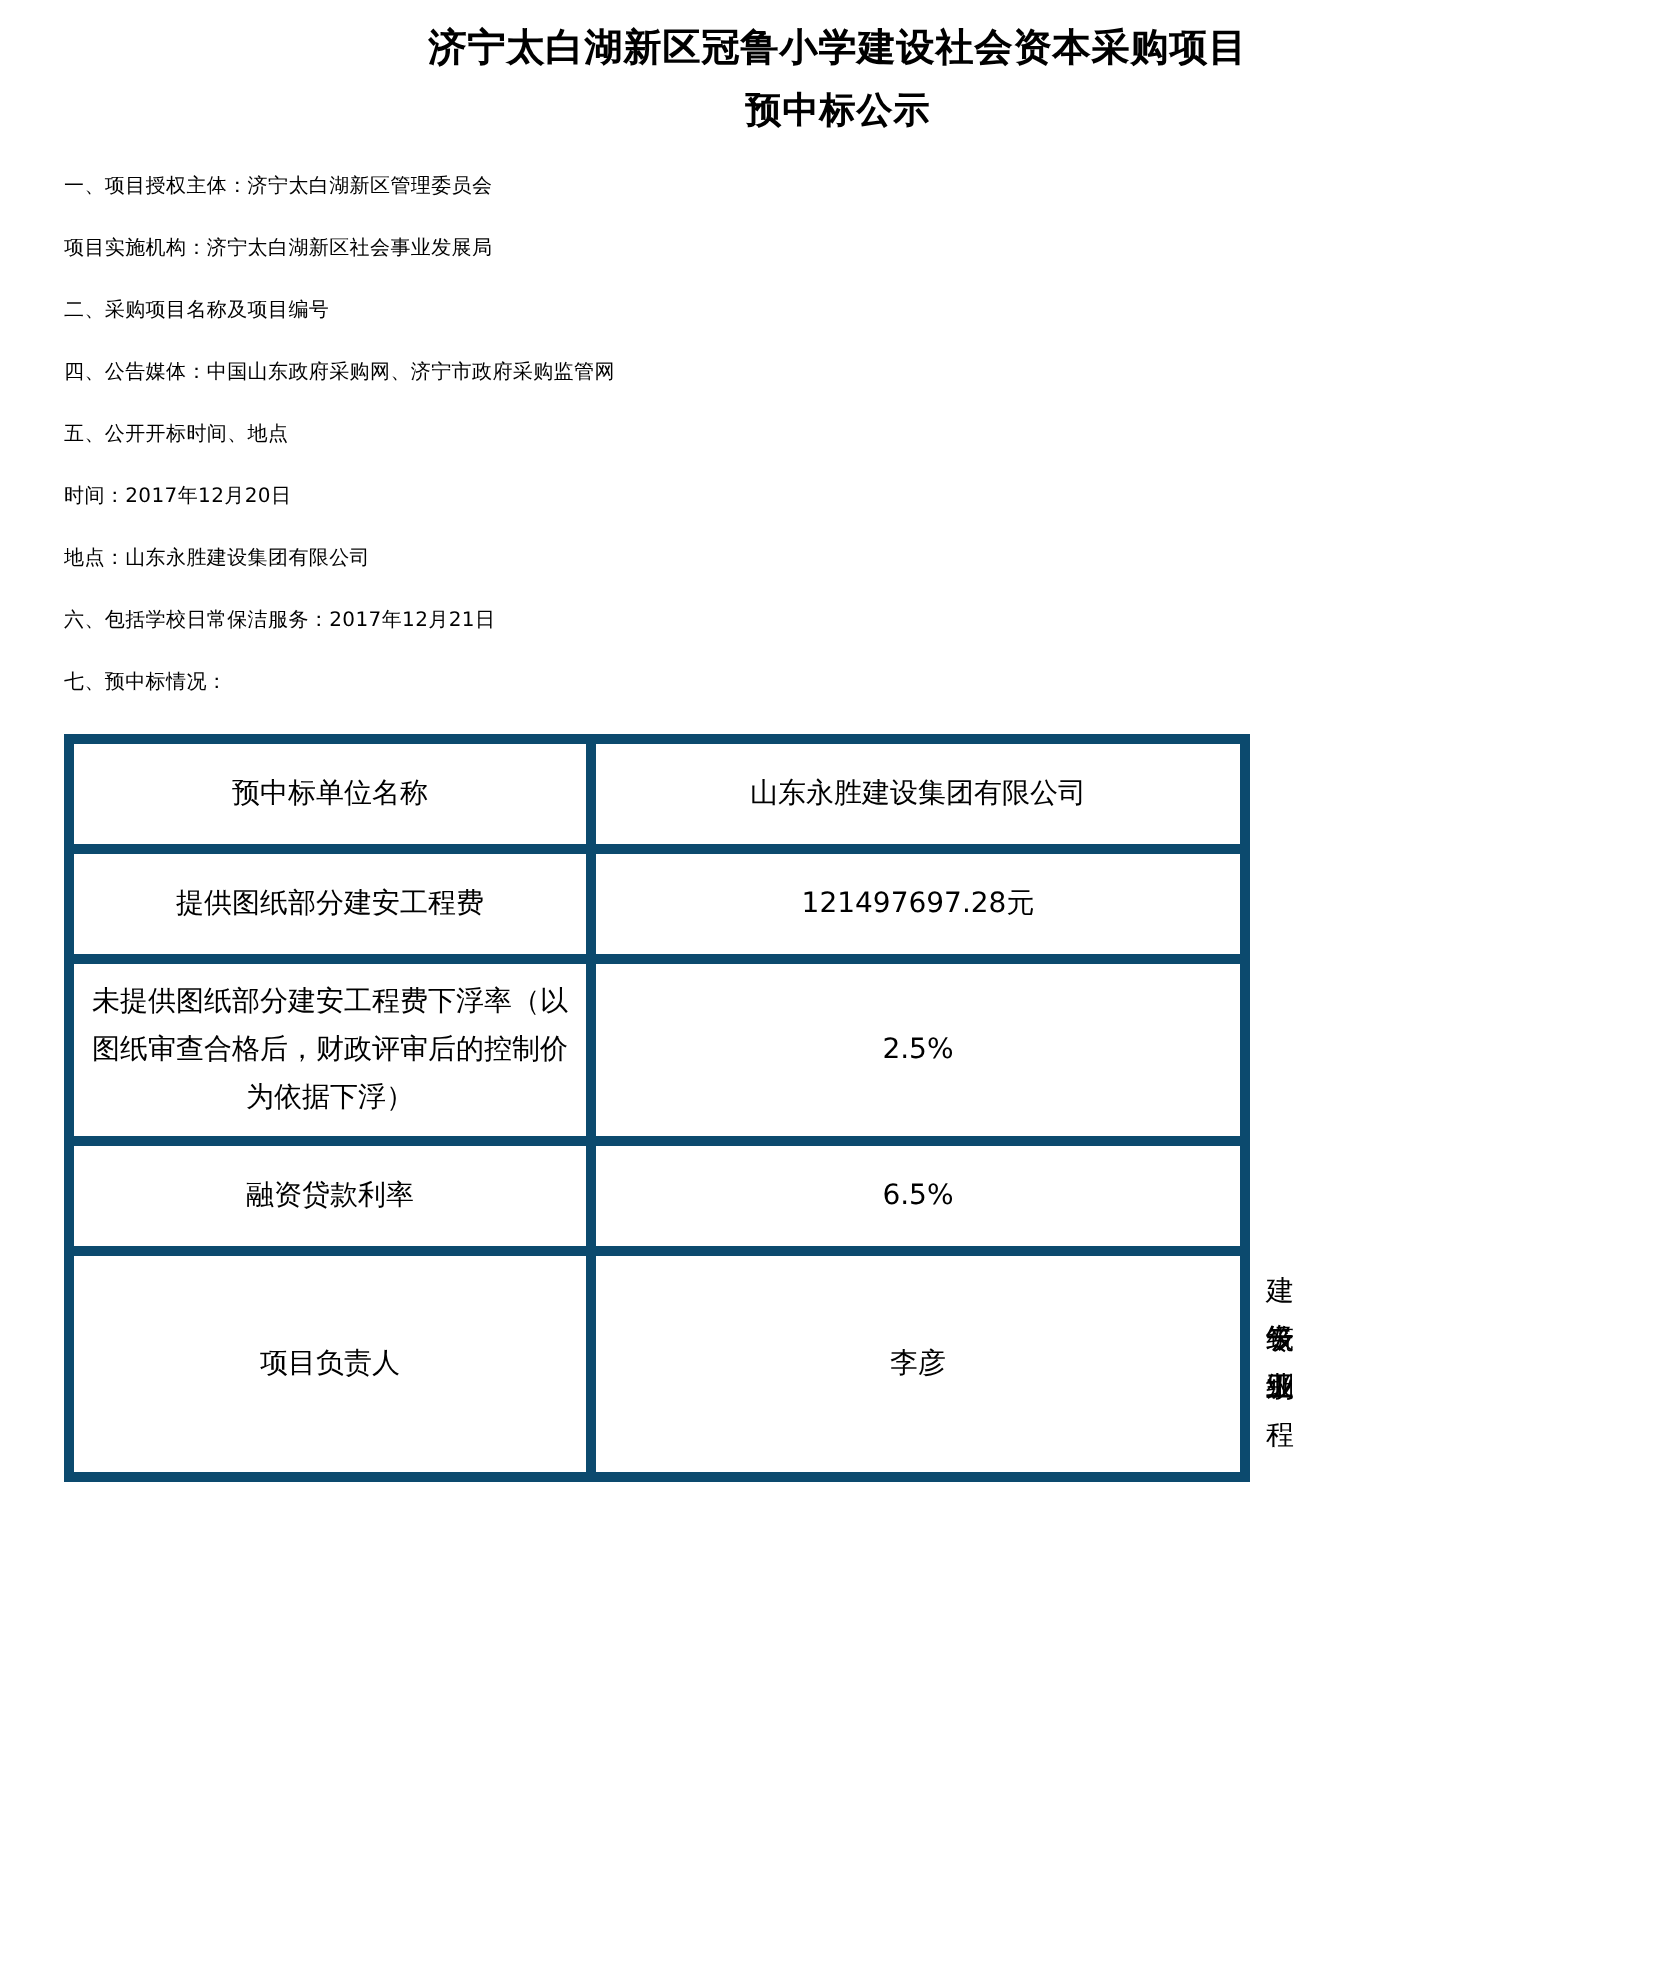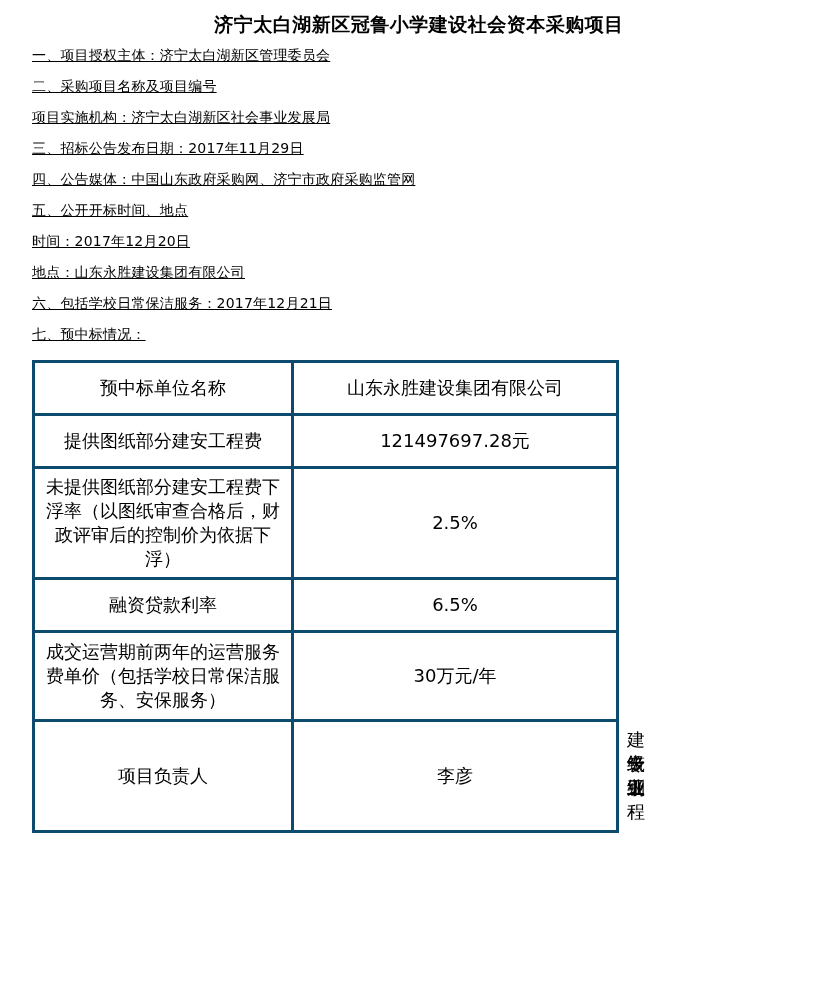--- a/index.html
+++ b/index.html
@@ -31,37 +31,36 @@
   }
   .doc-subtitle {
     text-align: center;
     font-size: 18px;
     font-weight: bold;
     line-height: 32px;
     margin-bottom: 6px;
     letter-spacing: 0.5px;
   }
   .para {
-    font-size: 14px;
+    font-size: 10px;
     line-height: 31px;
     margin: 0;
     padding-left: 2px;
     letter-spacing: 0.2px;
-    text-decoration: underline;
   }
   table.result-table {
     border-collapse: collapse;
     width: 548px;
     margin-top: 10px;
     margin-left: 2px;
     table-layout: fixed;
   }
   table.result-table td {
-    border: 3px solid #0c4a6e;
-    font-size: 18px;
+    border: 5px solid #0c4a6e;
+    font-size: 14px;
     text-align: center;
     vertical-align: middle;
     padding: 6px 8px;
     line-height: 24px;
   }
   .cell-label {
     width: 240px;
   }
   .cell-value {
     width: 306px;
@@ -82,25 +81,25 @@
   .w-d { width: 112px; }
   .w-e { width: 62px; }
   .w-f { width: 56px; }
 </style>
 </head>
 <body>
 
 <div class="page">
 
   <div class="doc-title">济宁太白湖新区冠鲁小学建设社会资本采购项目</div>
+  <div class="doc-subtitle">预中标公示</div>
 
   <p class="para">一、项目授权主体：济宁太白湖新区管理委员会</p>
+  <p class="para">项目实施机构：济宁太白湖新区社会事业发展局</p>
   <p class="para">二、采购项目名称及项目编号</p>
-  <p class="para">项目实施机构：济宁太白湖新区社会事业发展局</p>
-  <p class="para">三、招标公告发布日期：2017年11月29日</p>
   <p class="para">四、公告媒体：中国山东政府采购网、济宁市政府采购监管网</p>
   <p class="para">五、公开开标时间、地点</p>
   <p class="para">时间：2017年12月20日</p>
   <p class="para">地点：山东永胜建设集团有限公司</p>
   <p class="para">六、包括学校日常保洁服务：2017年12月21日</p>
   <p class="para">七、预中标情况：</p>
 
   <table class="result-table">
     <tbody>
       <tr class="row-norm">
@@ -112,24 +111,20 @@
         <td class="cell-value">121497697.28元</td>
       </tr>
       <tr class="row-tall">
         <td class="cell-label">未提供图纸部分建安工程费下浮率（以图纸审查合格后，财政评审后的控制价为依据下浮）</td>
         <td class="cell-value">2.5%</td>
       </tr>
       <tr class="row-norm">
         <td class="cell-label">融资贷款利率</td>
         <td class="cell-value">6.5%</td>
       </tr>
-      <tr class="row-tall">
-        <td class="cell-label">成交运营期前两年的运营服务费单价（包括学校日常保洁服务、安保服务）</td>
-        <td class="cell-value">30万元/年</td>
-      </tr>
       <tr class="last-row">
         <td class="w-a">项目负责人</td>
         <td class="w-b">李彦</td>
         <td class="w-c">专业</td>
         <td class="w-d">建筑工程</td>
         <td class="w-e">级别</td>
         <td class="w-f">一级</td>
       </tr>
     </tbody>
   </table>

